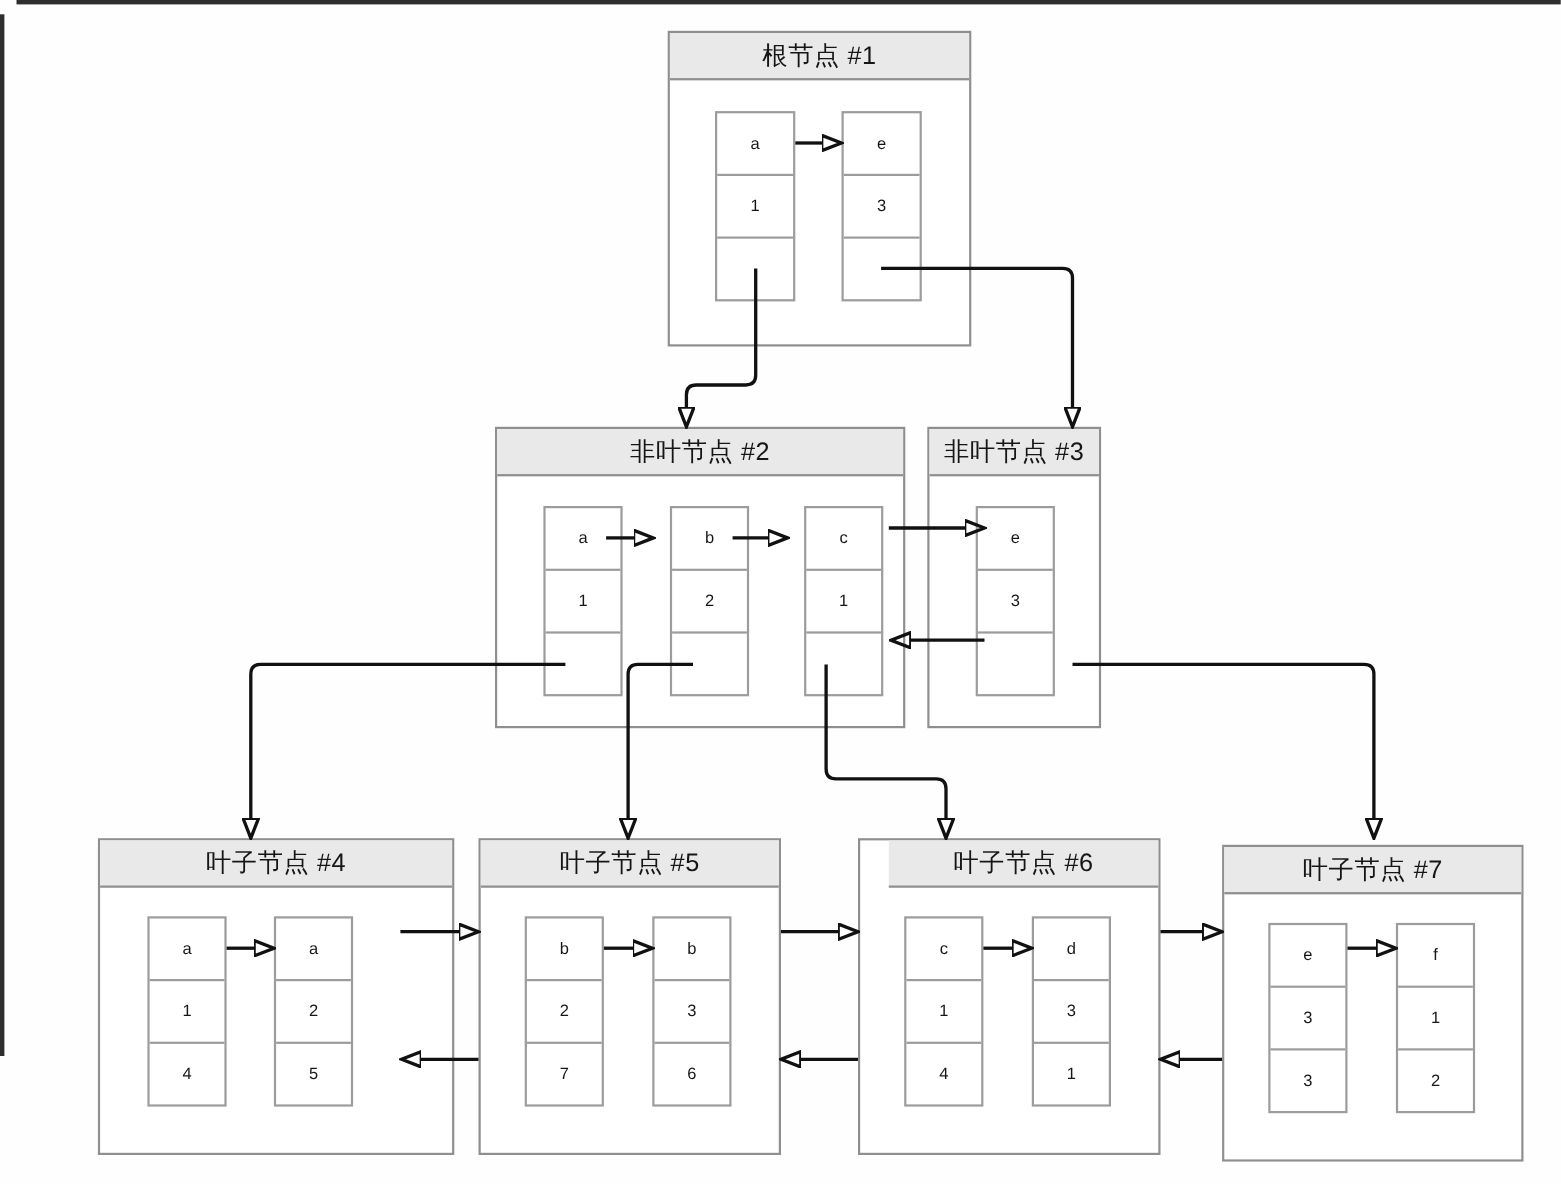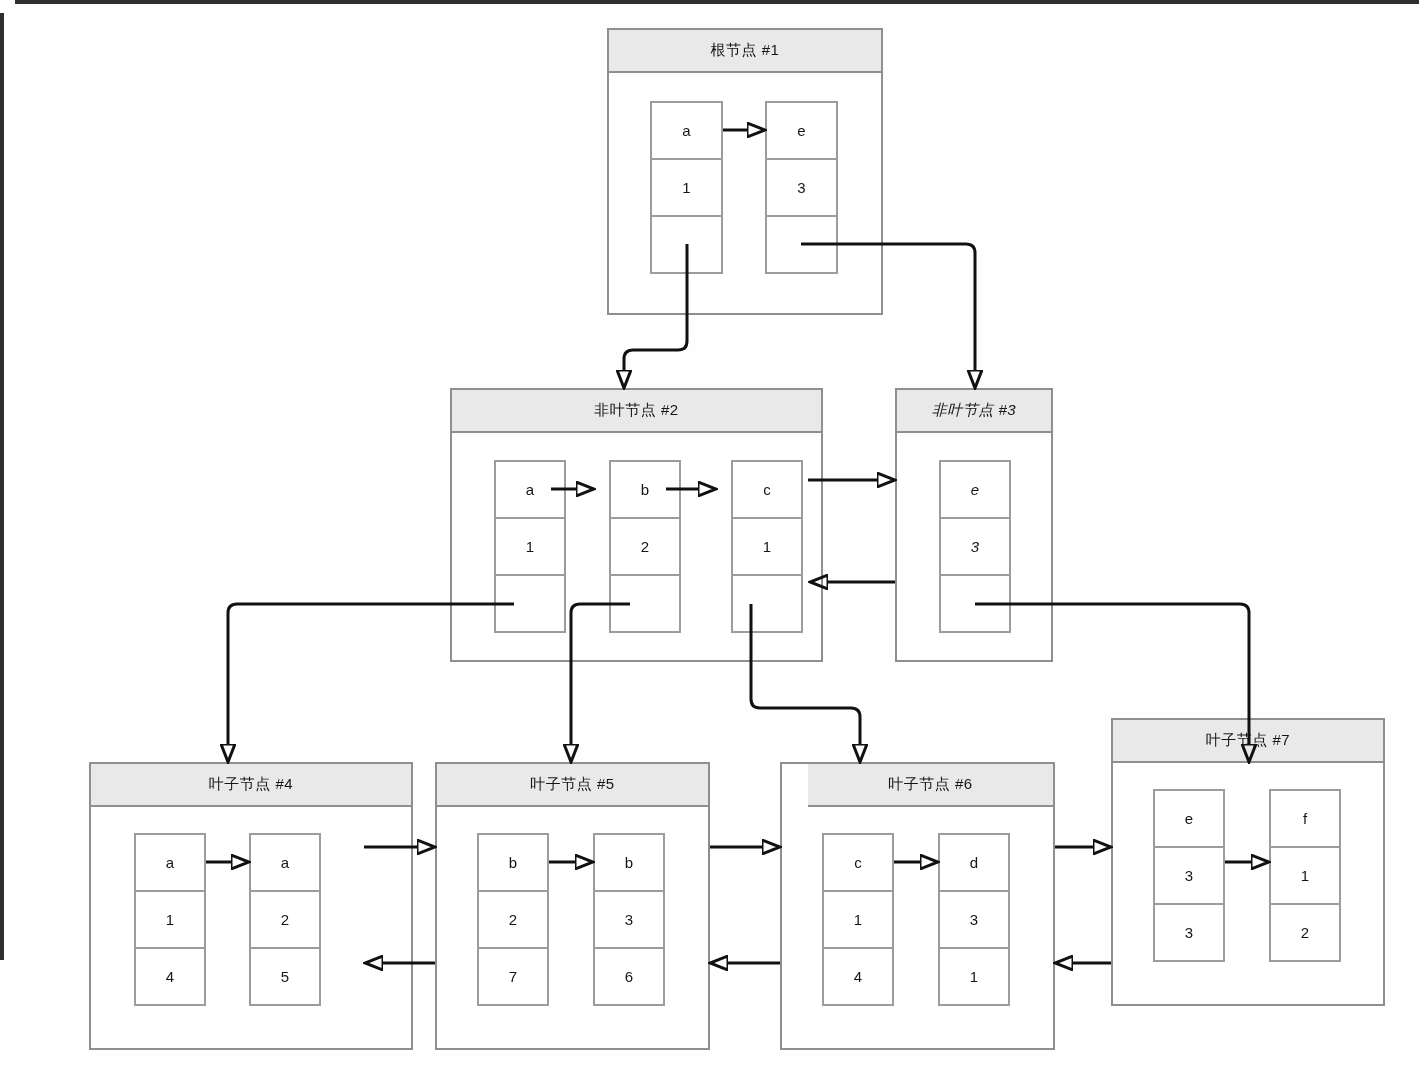--- a/index.html
+++ b/index.html
@@ -10,21 +10,21 @@
   .stage *{box-sizing:border-box;}
   .edge-bar{position:absolute;background:#2e2e2e;}
   .edge-bar.top{left:15px;top:0;width:1404px;height:4px;}
   .edge-bar.left{left:0;top:13px;width:4px;height:947px;}
   .node{
     position:absolute;border:2px solid #8f8f8f;background:#ffffff;
   }
   .node-header{
     height:43px;background:#e9e9e9;border-bottom:2px solid #8f8f8f;
     display:flex;align-items:center;justify-content:center;
-    font-size:15px;letter-spacing:0.5px;
+    font-size:23px;letter-spacing:0.5px;
   }
   .col{
     position:absolute;width:72px;height:173px;border:2px solid #9c9c9c;background:#ffffff;
   }
   .cell{
     height:57px;border-bottom:2px solid #9c9c9c;
     display:flex;align-items:center;justify-content:center;
     font-size:15px;
   }
   .cell:last-child{height:55px;border-bottom:none;}
@@ -65,21 +65,21 @@
       <div class="cell">2</div>
       <div class="cell"></div>
     </div>
     <div class="col" style="left:279px;top:70px;">
       <div class="cell">c</div>
       <div class="cell">1</div>
       <div class="cell"></div>
     </div>
   </div>
 
-  <div class="node" style="left:895px;top:388px;width:158px;height:274px;font-style:italic;">
+  <div class="node" style="left:843px;top:388px;width:158px;height:274px;">
     <div class="node-header">非叶节点 #3</div>
     <div class="col" style="left:42px;top:70px;">
       <div class="cell">e</div>
       <div class="cell">3</div>
       <div class="cell"></div>
     </div>
   </div>
 
   <div class="node" style="left:89px;top:762px;width:324px;height:288px;">
     <div class="node-header">叶子节点 #4</div>
@@ -116,21 +116,21 @@
       <div class="cell">1</div>
       <div class="cell">4</div>
     </div>
     <div class="col" style="left:156px;top:69px;">
       <div class="cell">d</div>
       <div class="cell">3</div>
       <div class="cell">1</div>
     </div>
   </div>
 
-  <div class="node" style="left:1111px;top:718px;width:274px;height:288px;">
+  <div class="node" style="left:1111px;top:768px;width:274px;height:288px;">
     <div class="node-header">叶子节点 #7</div>
     <div class="col" style="left:40px;top:69px;">
       <div class="cell">e</div>
       <div class="cell">3</div>
       <div class="cell">3</div>
     </div>
     <div class="col" style="left:156px;top:69px;">
       <div class="cell">f</div>
       <div class="cell">1</div>
       <div class="cell">2</div>

